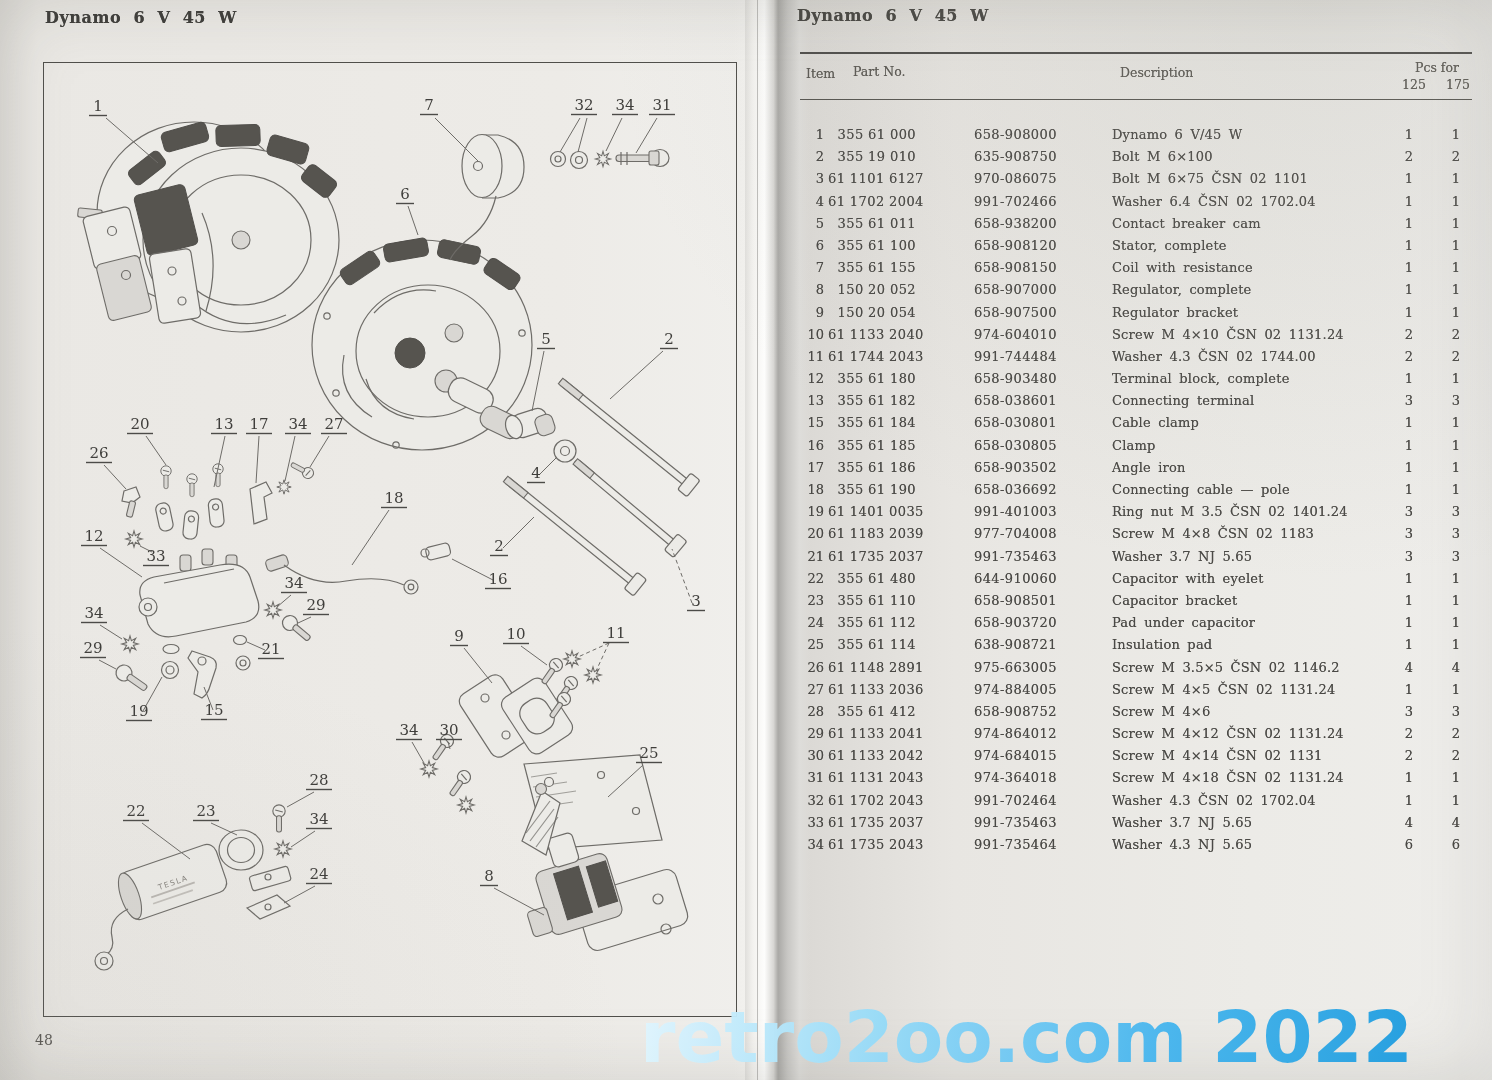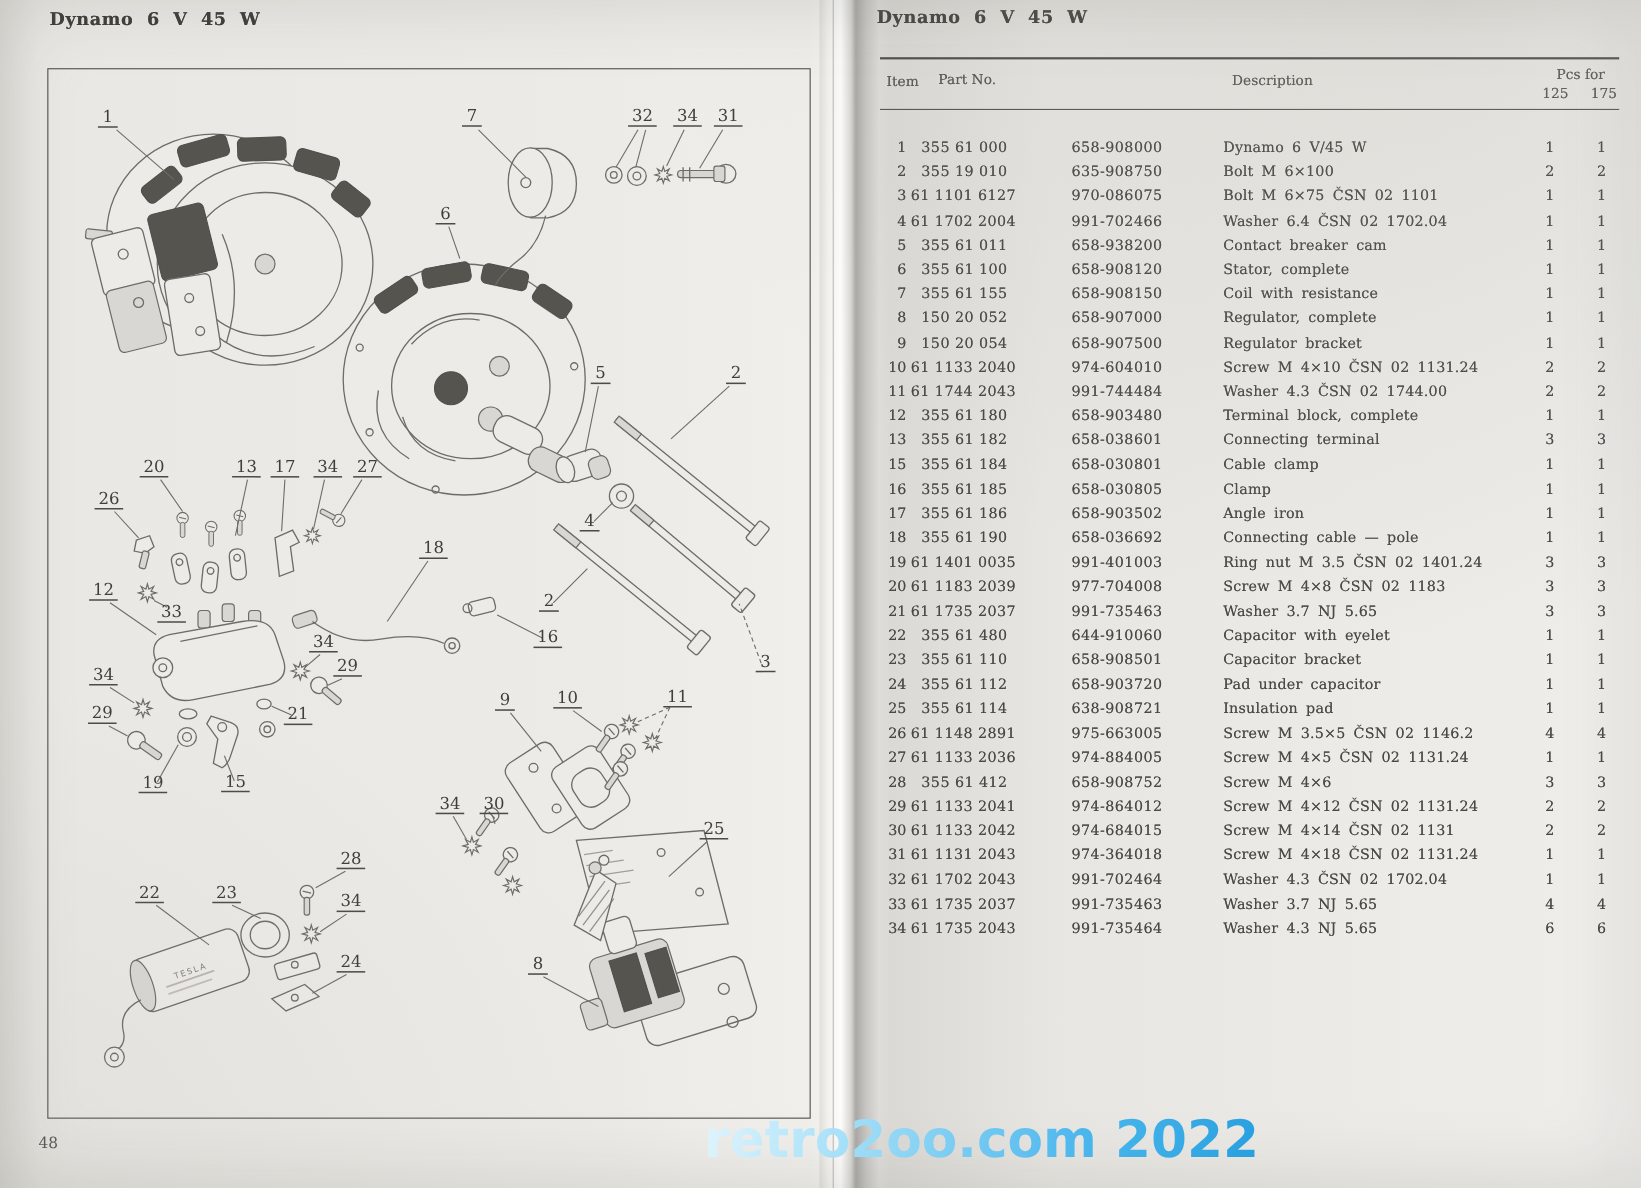--- a/index.html
+++ b/index.html
@@ -51,21 +51,21 @@
         text-shadow:0 0 .5px #76746e;}
   .trow span{position:absolute;top:0;white-space:nowrap;}
   .c-item{left:0;width:26px;text-align:right;}
   .c-pn{left:30px;width:88px;text-align:right;letter-spacing:.4px;}
   .c-pn2{left:176px;width:104px;letter-spacing:.4px;}
   .c-desc{left:314px;width:282px;word-spacing:3px;letter-spacing:.2px;}
   .c-p1{left:600px;width:22px;text-align:center;}
   .c-p2{left:647px;width:22px;text-align:center;}
 
   .watermark{position:absolute;left:640px;top:994px;height:86px;line-height:86px;white-space:nowrap;
-       font-family:"DejaVu Sans",sans-serif;font-weight:bold;font-size:47px;letter-spacing:0;
+       font-family:"DejaVu Sans",sans-serif;font-weight:bold;font-size:72px;letter-spacing:0;
        color:#54bdf0;opacity:.96;}
   @supports (-webkit-background-clip: text){
     .watermark{background:linear-gradient(100deg,#e2f6fe 0%,#9edef9 28%,#45b5ee 68%,#1f9ddf 100%);
        -webkit-background-clip:text;background-clip:text;-webkit-text-fill-color:transparent;color:transparent;}
   }
 </style>
 </head>
 <body>
 
 <div class="lpage"></div>

